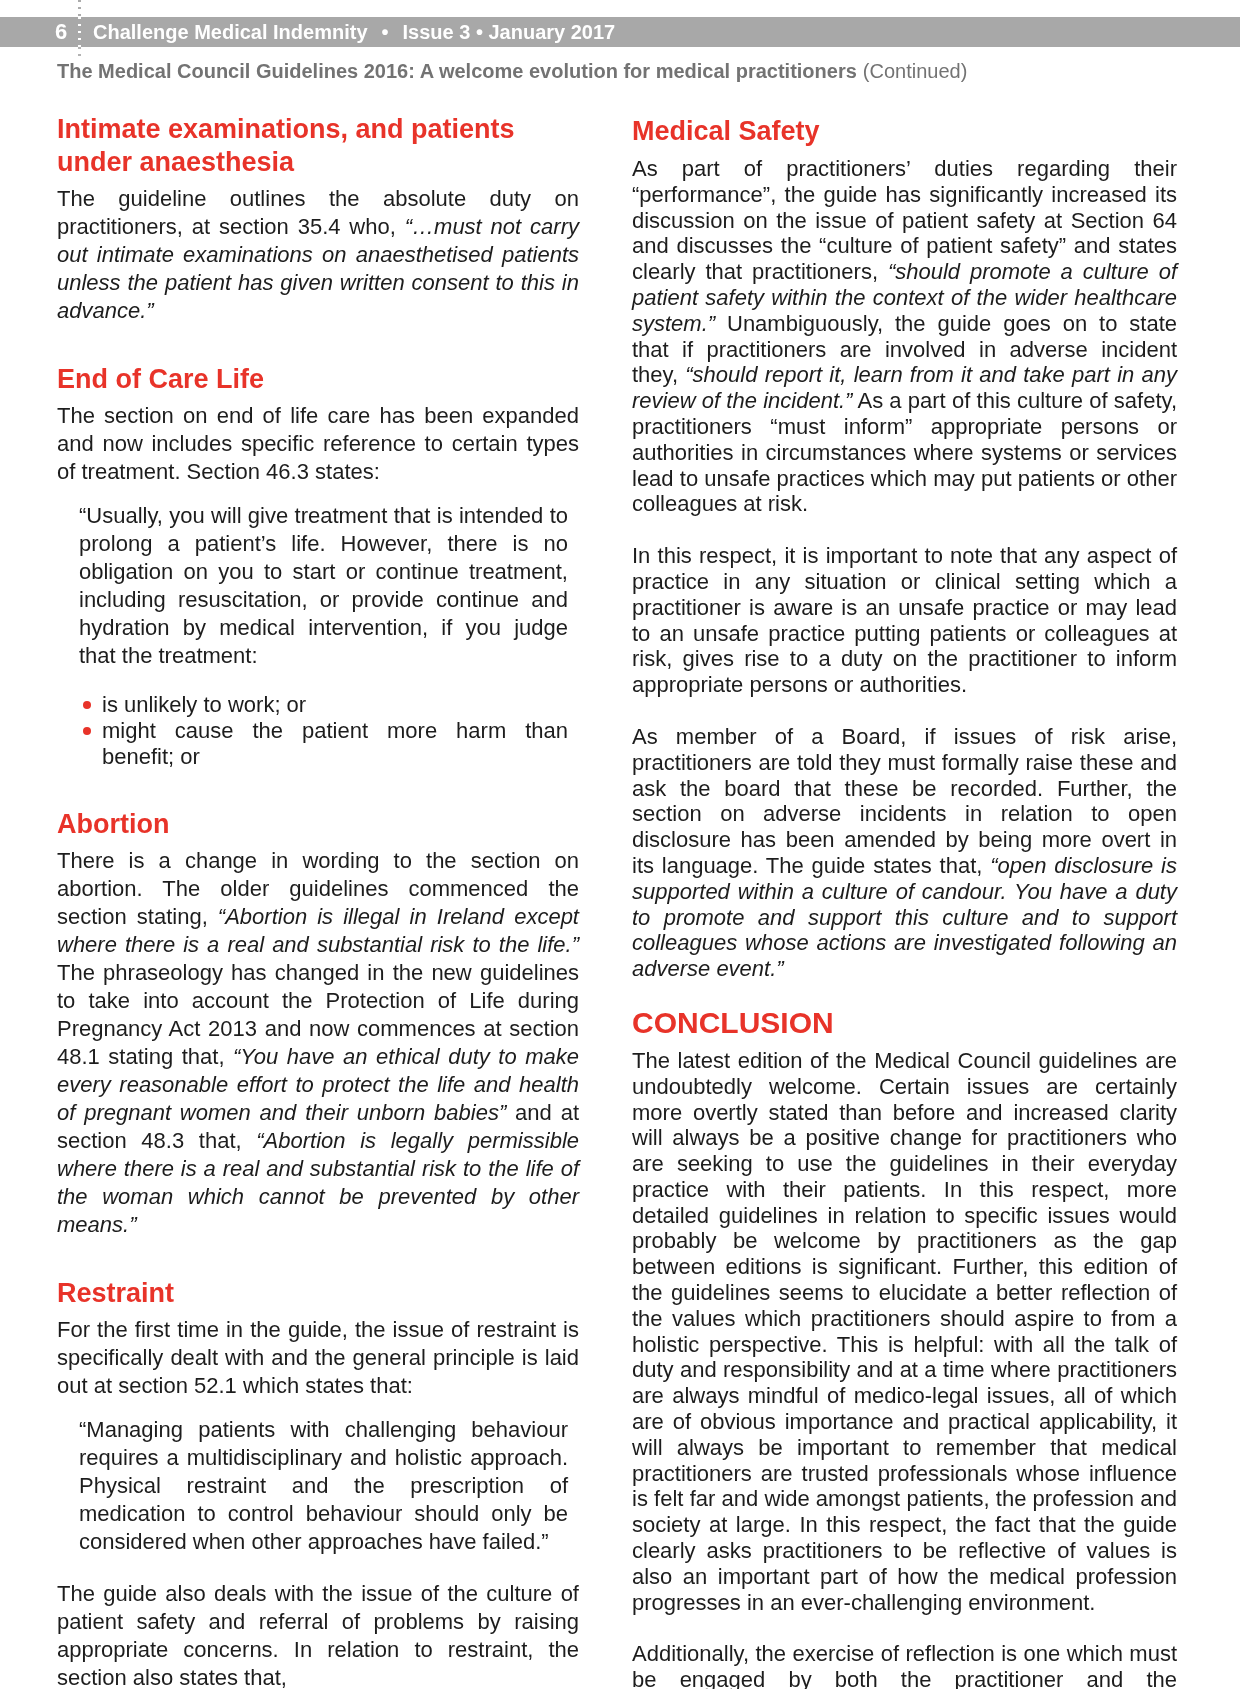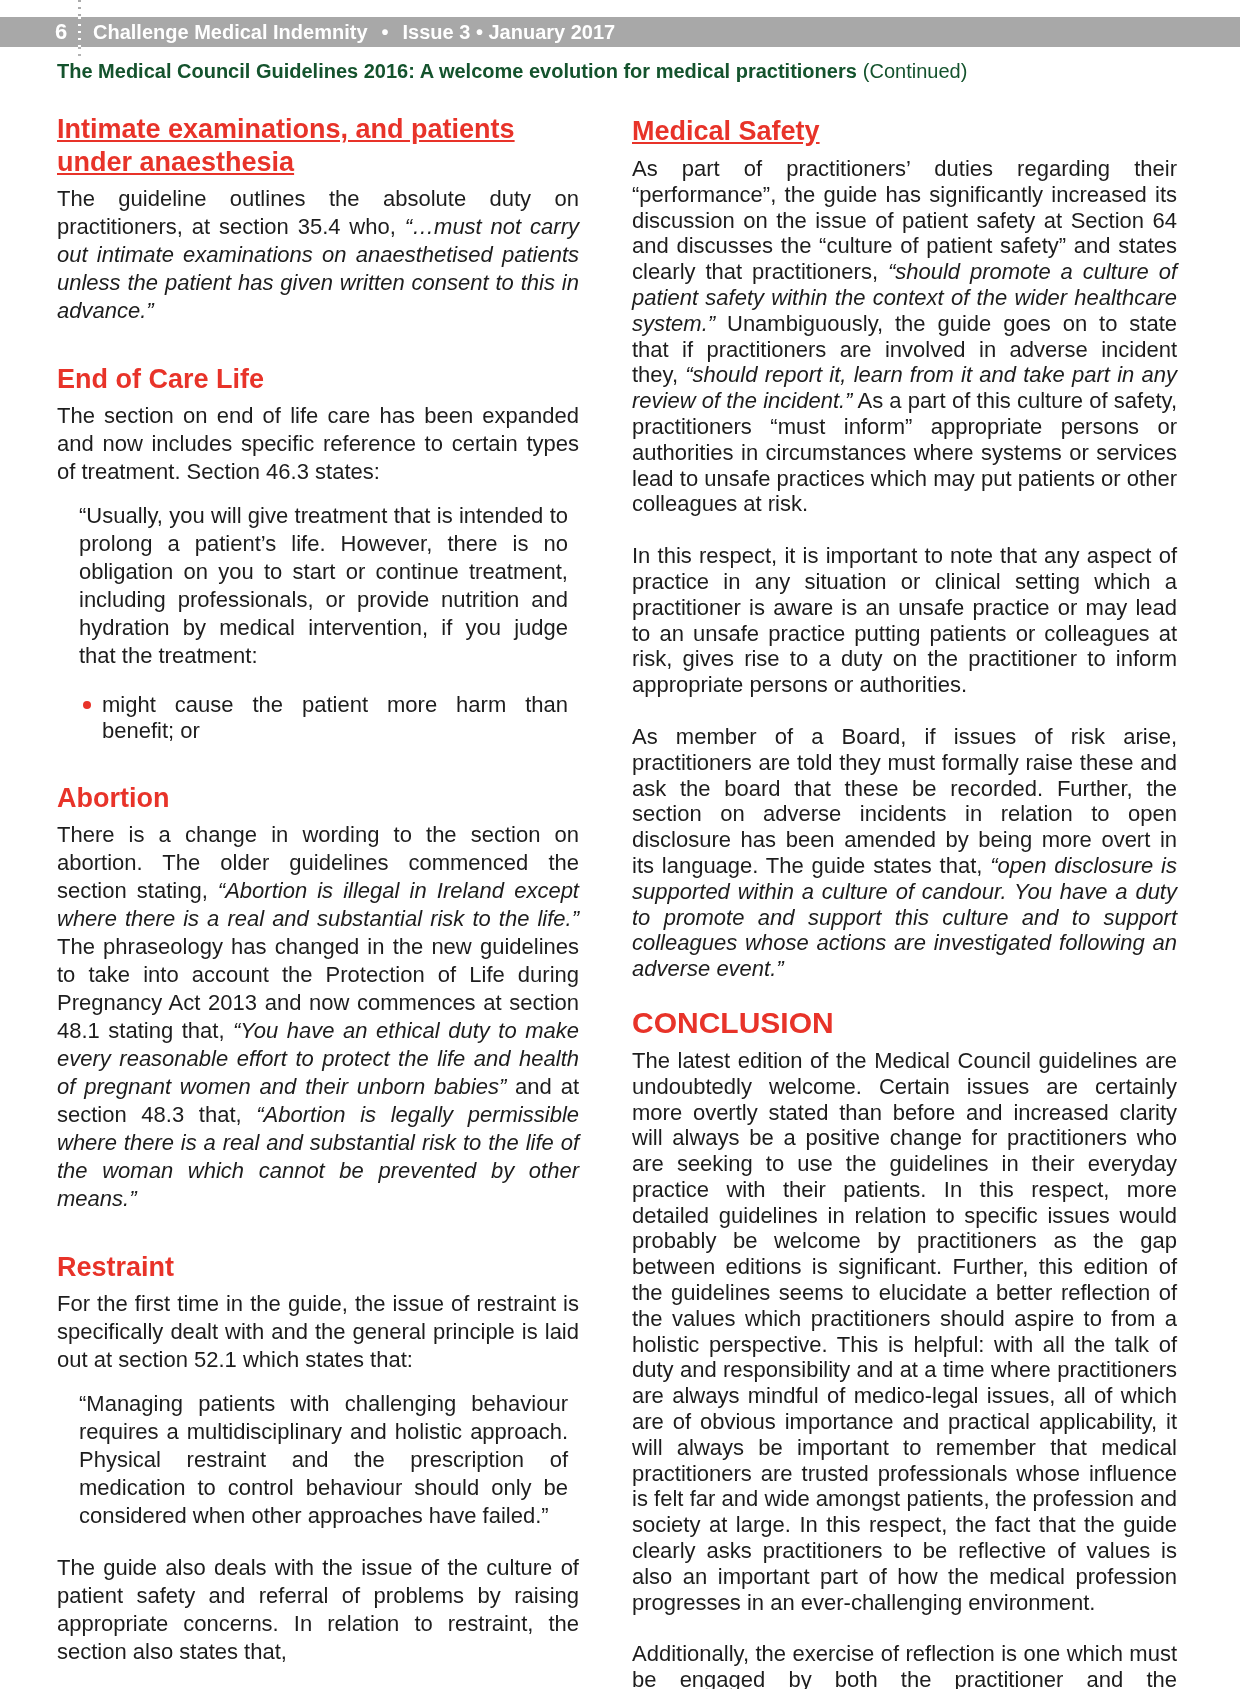--- a/index.html
+++ b/index.html
@@ -30,36 +30,36 @@
     position:absolute; left:93px; top:4px;
     font-size:20px; font-weight:bold; color:#ffffff; line-height:23px;
     white-space:nowrap;
   }
   .masthead-text .sep { margin:0 14px; }
   .masthead-text .issue { font-weight:bold; }
 
   
   .article-title {
     position:absolute; left:57px; top:59px;
-    font-size:20px; line-height:25px; color:#14532d; white-space:nowrap;
+    font-size:20px; line-height:25px; color:#737373; white-space:nowrap;
   }
   .article-title .t-main { font-weight:bold; }
   .article-title .t-cont { font-weight:normal; margin-left:6px; }
 
   
   .col { position:absolute; text-align:justify; }
   .col-left  { left:57px;  top:113px; width:527px; font-size:22px; line-height:28px; }
   .col-right { left:632px; top:115px; width:550px; font-size:22px; line-height:25.8px; }
 
   .sec-heading {
     color:#e83329; font-weight:bold; font-size:27px; line-height:33px;
     text-align:left; margin:38px 0 0 0;
   }
   .sec-heading.conclusion { font-size:30px; line-height:34px; }
-  .col .sec-heading:first-child { margin-top:0;text-decoration:underline; }
+  .col .sec-heading:first-child { margin-top:0; }
 
   .para  { margin:24px 5px 0 0; }
   .col-right .para { margin-top:26px; }
   .col-left  .sec-heading + .para { margin-top:6px; }
   .col-right .sec-heading + .para { margin-top:8px; }
   .col-right .sec-heading { margin-top:24px; }
   .col-right .sec-heading:first-child { margin-top:0; }
 
   .quote { margin:16px 16px 0 22px; }
 
@@ -89,22 +89,23 @@
 
   <div class="article-title">
     <span class="t-main">The Medical Council Guidelines 2016: A welcome evolution for medical practitioners</span><span class="t-cont">(Continued)</span>
   </div>
 
   <div class="col col-left">
       <div class="sec-heading">Intimate examinations, and patients under anaesthesia</div>
       <div class="para"><span>The guideline outlines the absolute duty on practitioners, at section 35.4 who, </span><span class="it">“…must not carry out intimate examinations on anaesthetised patients unless the patient has given written consent to this in advance.”</span></div>
       <div class="sec-heading">End of Care Life</div>
       <div class="para"><span>The section on end of life care has been expanded and now includes specific reference to certain types of treatment. Section 46.3 states:</span></div>
-      <div class="quote"><span>“Usually, you will give treatment that is intended to prolong a patient’s life. However, there is no obligation on you to start or continue treatment, including professionals, or provide nutrition and hydration by medical intervention, if you judge that the treatment:</span></div>
+      <div class="quote"><span>“Usually, you will give treatment that is intended to prolong a patient’s life. However, there is no obligation on you to start or continue treatment, including resuscitation, or provide continue and hydration by medical intervention, if you judge that the treatment:</span></div>
       <ul class="bullets">
+        <li><span class="dot"></span>is unlikely to work; or</li>
         <li><span class="dot"></span>might cause the patient more harm than benefit; or</li>
       </ul>
       <div class="sec-heading">Abortion</div>
       <div class="para"><span>There is a change in wording to the section on abortion. The older guidelines commenced the section stating, </span><span class="it">“Abortion is illegal in Ireland except where there is a real and substantial risk to the life.”</span><span> The phraseology has changed in the new guidelines to take into account the Protection of Life during Pregnancy Act 2013 and now commences at section 48.1 stating that, </span><span class="it">“You have an ethical duty to make every reasonable effort to protect the life and health of pregnant women and their unborn babies”</span><span> and at section 48.3 that, </span><span class="it">“Abortion is legally permissible where there is a real and substantial risk to the life of the woman which cannot be prevented by other means.”</span></div>
       <div class="sec-heading">Restraint</div>
       <div class="para"><span>For the first time in the guide, the issue of restraint is specifically dealt with and the general principle is laid out at section 52.1 which states that:</span></div>
       <div class="quote"><span>“Managing patients with challenging behaviour requires a multidisciplinary and holistic approach. Physical restraint and the prescription of medication to control behaviour should only be considered when other approaches have failed.”</span></div>
       <div class="para"><span>The guide also deals with the issue of the culture of patient safety and referral of problems by raising appropriate concerns. In relation to restraint, the section also states that, </span></div>
     </div>
   <div class="col col-right">

